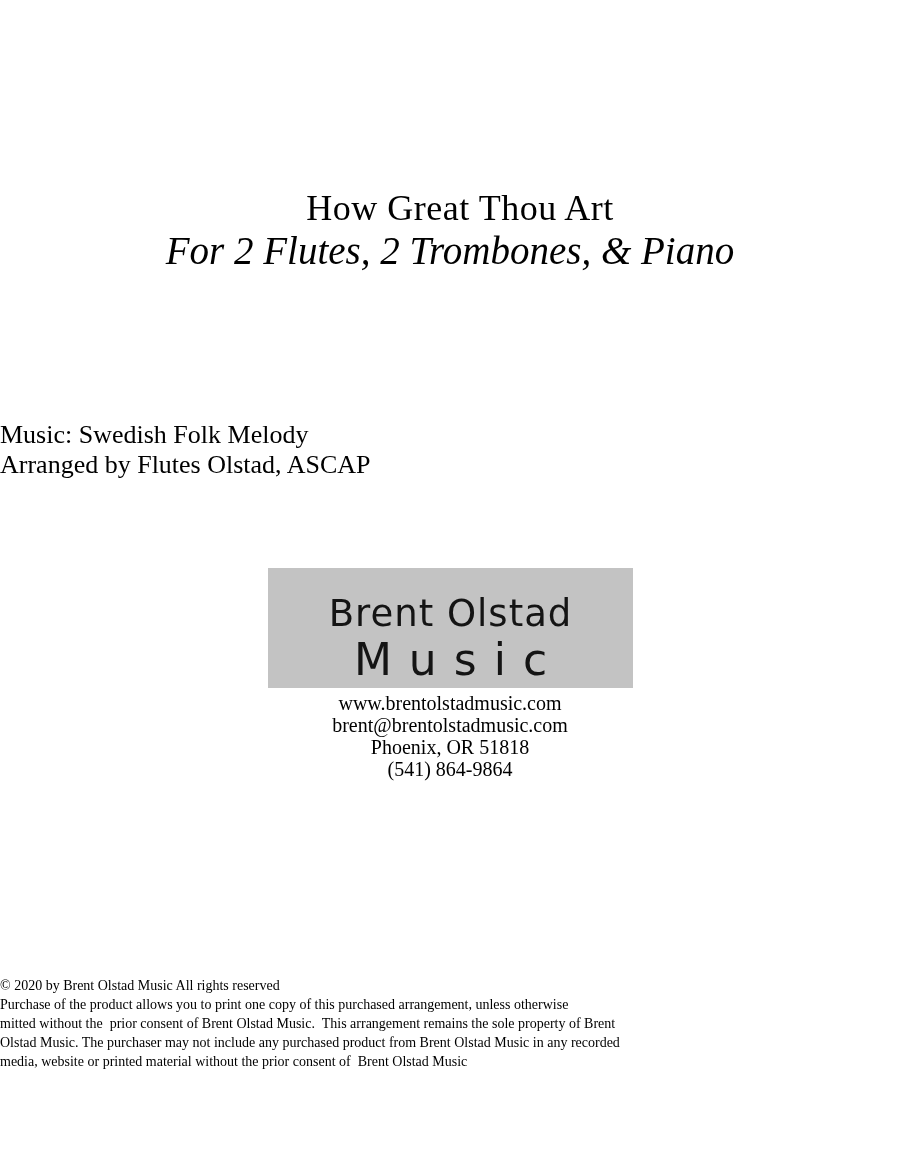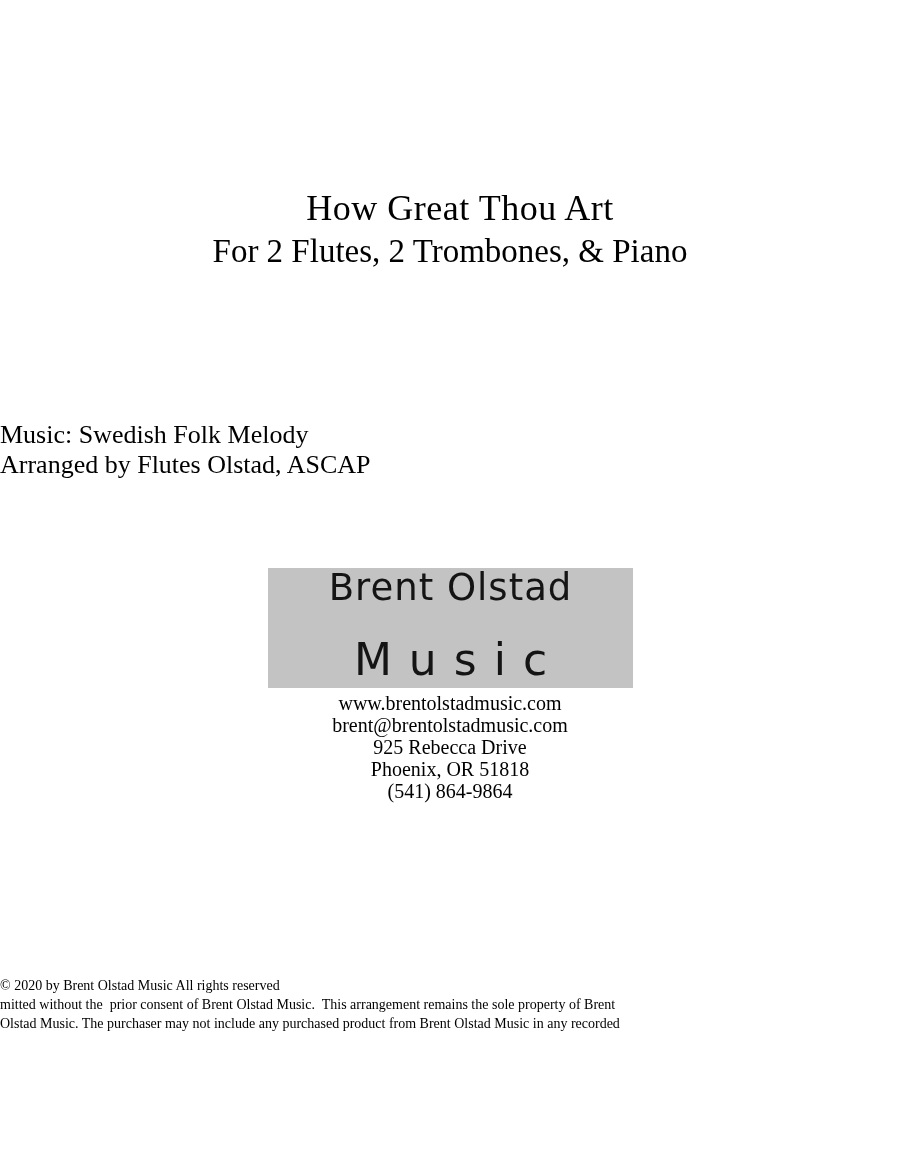--- a/index.html
+++ b/index.html
@@ -23,42 +23,43 @@
     width: 100%;
     text-align: center;
   }
   .title {
     font-size: 36px;
     line-height: 44px;
     letter-spacing: 0.5px;
     padding-left: 20px;
   }
   .subtitle {
-    font-size: 33px;
+    font-size: 39px;
     line-height: 42px;
+    font-style: italic;
   }
   .credits-block {
     position: absolute;
     top: 420px;
     left: 0;
     width: 100%;
     font-size: 26px;
     line-height: 30px;
   }
   .logo-box {
     position: absolute;
     left: 268px;
     top: 568px;
     width: 365px;
     height: 120px;
     background: #c3c3c3;
     display: flex;
     flex-direction: column;
     align-items: center;
-    justify-content: space-between;
+    justify-content: flex-end;
     font-family: "DejaVu Sans", sans-serif;
     color: #141414;
   }
   .logo-line1 {
     font-size: 37px;
     line-height: 40px;
     letter-spacing: 1px;
     white-space: nowrap;
   }
   .logo-line2 {
@@ -107,24 +108,25 @@
   </section>
 
   <div class="logo-box">
     <div class="logo-line1">Brent Olstad</div>
     <div class="logo-line2">Music</div>
   </div>
 
   <section class="contact-block">
     <div>www.brentolstadmusic.com</div>
     <div>brent@brentolstadmusic.com</div>
-    <div>925 Rebecca Drive</div>
     <div>Phoenix, OR 51818</div>
     <div>(541) 864-9864</div>
   </section>
 
   <footer class="copyright-block">
     <div class="line">© 2020 by Brent Olstad Music All rights reserved</div>
+    <div class="line">Purchase of the product allows you to print one copy of this purchased arrangement, unless otherwise</div>
     <div class="line">mitted without the  prior consent of Brent Olstad Music.  This arrangement remains the sole property of Brent</div>
     <div class="line">Olstad Music. The purchaser may not include any purchased product from Brent Olstad Music in any recorded</div>
+    <div class="line">media, website or printed material without the prior consent of  Brent Olstad Music</div>
   </footer>
 
 </div>
 
 </body></html>

